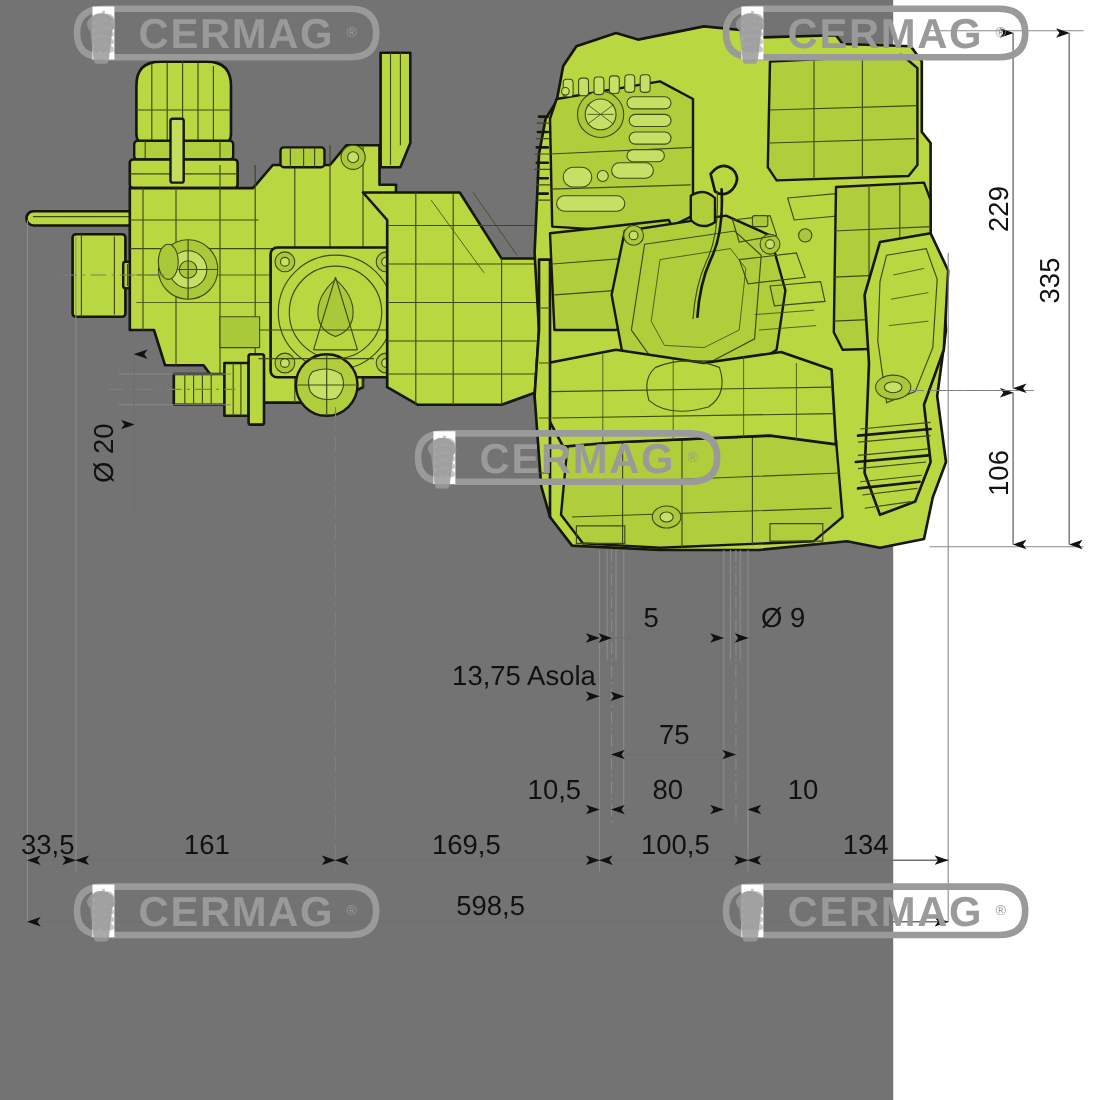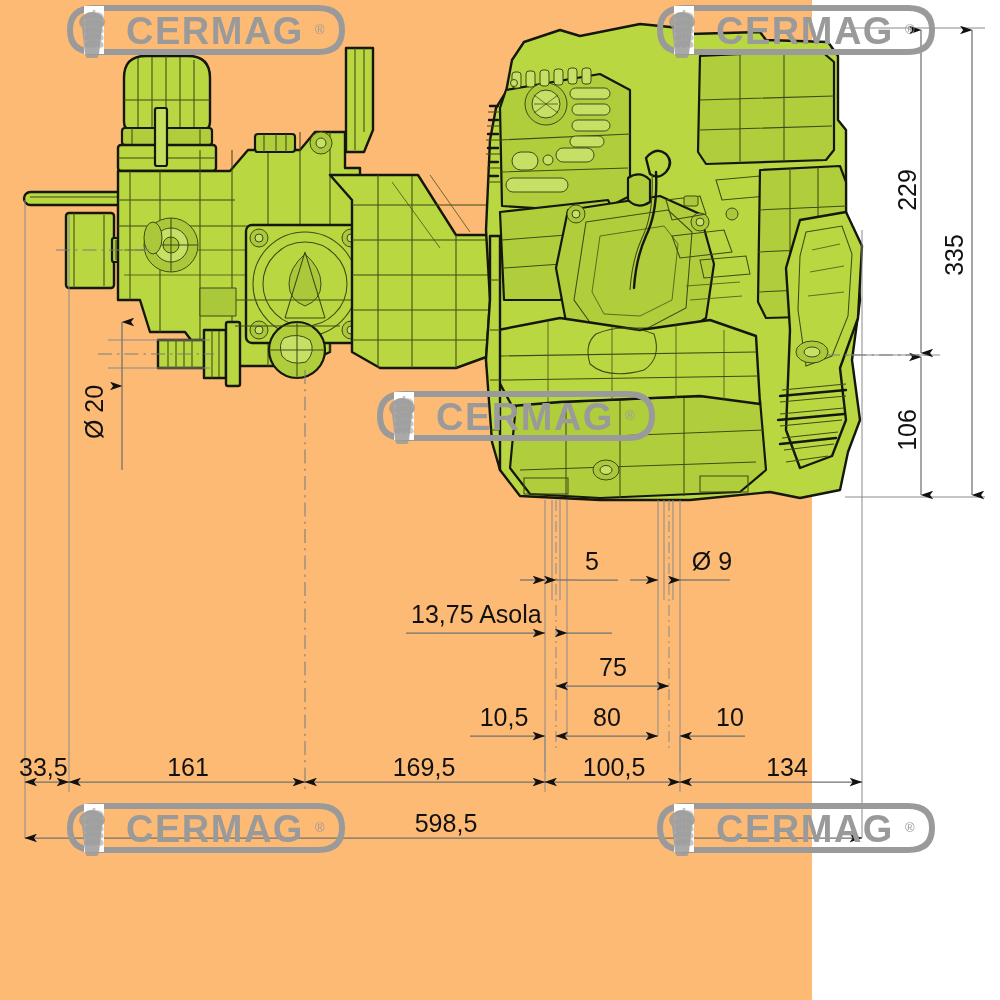--- a/index.html
+++ b/index.html
@@ -1,19 +1,19 @@
 <!DOCTYPE html>
 <html><head>
 <meta charset="utf-8">
 <title>Technical Drawing</title>
 <style>
   html,body{margin:0;padding:0;background:#ffffff;}
   body{width:1000px;height:1000px;overflow:hidden;
        font-family:"Liberation Sans","DejaVu Sans",sans-serif;}
-  #sheet{position:relative;width:812px;height:1000px;background:#fdba74;text-align:right;}
+  #sheet{position:relative;width:812px;height:1000px;background:#737373;text-align:right;}
   #sheet svg{position:absolute;left:0;top:0;}
   .wm-layer{position:absolute;left:0;top:0;width:1000px;height:1000px;pointer-events:none;}
   .wm{position:absolute;}
   .dimtxt{font-family:"Liberation Sans","DejaVu Sans",sans-serif;}
 </style>
 </head>
 <body>
 
 <div id="sheet">
 

